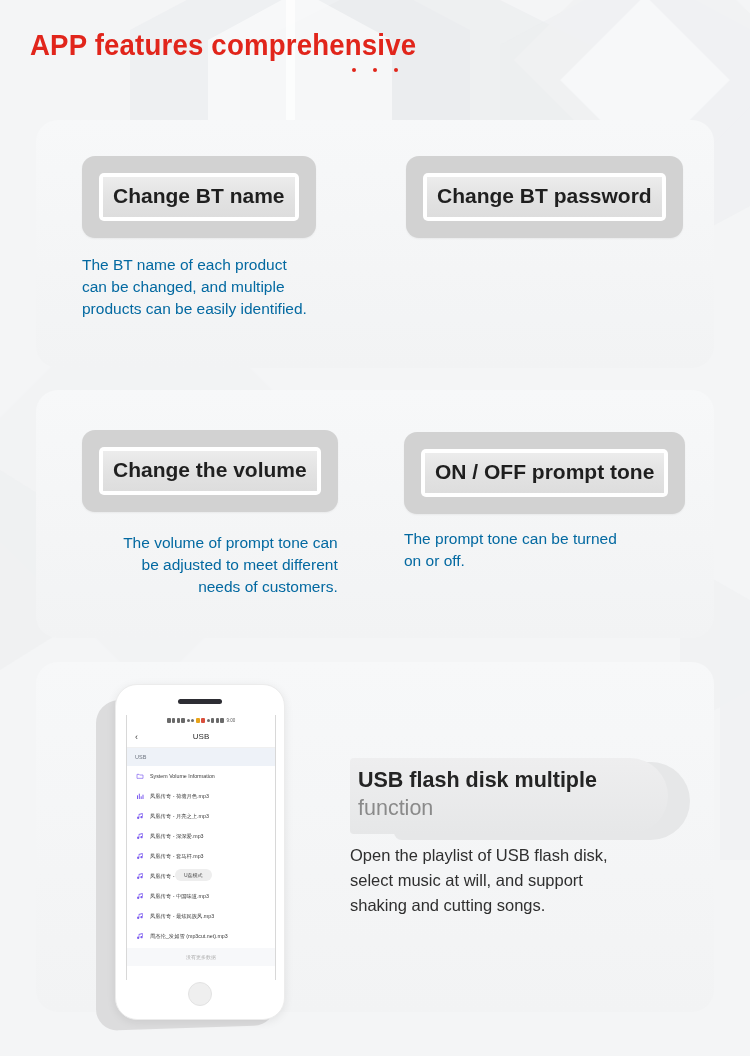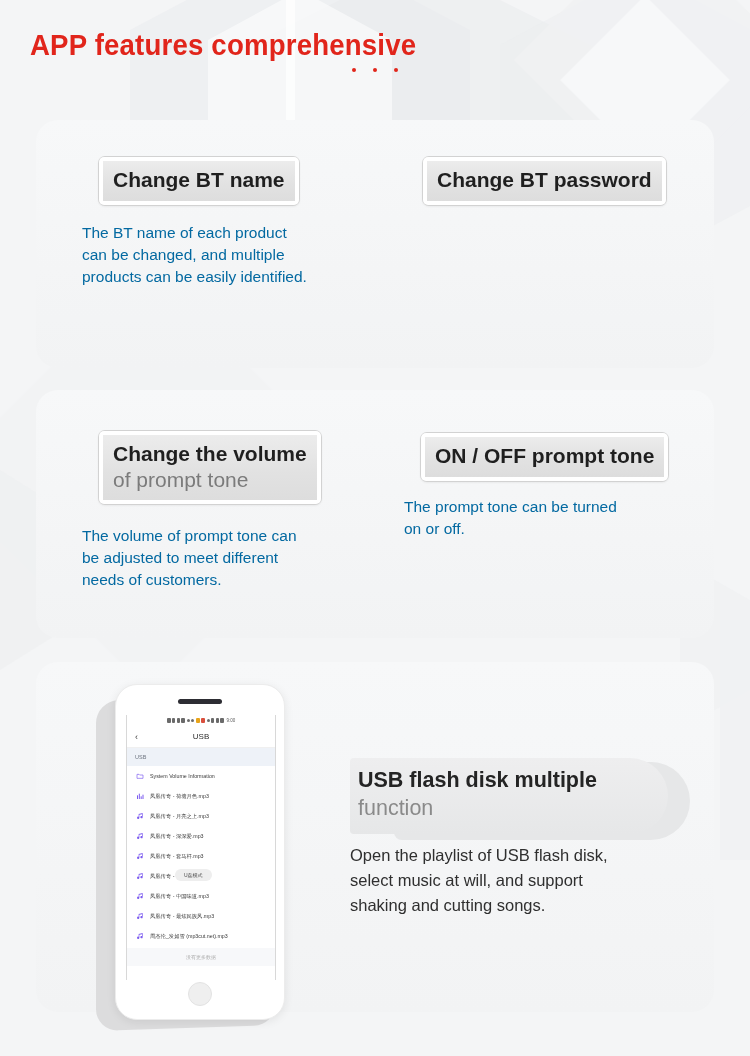--- a/index.html
+++ b/index.html
@@ -34,25 +34,24 @@
     border-radius: 22px;
   }
   #panel-1 { left: 36px; top: 120px; width: 678px; height: 248px; }
   #panel-2 { left: 36px; top: 390px; width: 678px; height: 248px; }
   #panel-3 { left: 36px; top: 662px; width: 678px; height: 350px; }
 
   
   .feature { position: absolute; z-index: 4; }
   .chip-outer {
     background: #d2d2d2;
-    border-radius: 7px;
-    padding: 1px;
+    border-radius: 13px;
+    padding: 17px;
     display: inline-block;
     box-shadow: 0 1px 2px rgba(0,0,0,.05);
-    margin-left: 16px;
   }
   .chip-white {
     background: #ffffff;
     border-radius: 5px;
     padding: 4px;
   }
   .chip-inner {
     background: linear-gradient(180deg,#ececec 0%,#e2e2e2 55%,#dddddd 100%);
     padding: 6px 10px 8px 10px;
   }
@@ -67,21 +66,21 @@
   .desc {
     font-size: 15.5px; color: #0369a1; line-height: 1.42;
     white-space: pre-line; margin-top: 16px;
   }
 
   
   #feat-1 { left: 82px; top: 156px; }
   #feat-2 { left: 406px; top: 156px; }
   #feat-3 { left: 82px; top: 430px; }
   #feat-4 { left: 404px; top: 432px; }
-  #feat-3 .desc { margin-top: 20px; }
+  #feat-3 .desc { margin-top: 20px; text-align: right; }
   #feat-4 .desc { margin-top: 14px; }
 
   
   #usb-block { position: absolute; left: 350px; top: 758px; width: 350px; z-index: 4; }
   .pill-shadow {
     position: absolute; left: 44px; top: 4px; width: 296px; height: 78px;
     background: #e6e7e8; border-radius: 8px 40px 40px 8px;
   }
   .pill {
     position: relative;
@@ -210,21 +209,20 @@
       </div>
     </div>
   </div>
 </div>
 
 <div class="feature" id="feat-3">
   <div class="chip-outer">
     <div class="chip-white">
       <div class="chip-inner">
         <div class="chip-line1">Change the volume</div>
-        <div class="chip-line2">of prompt tone</div>
       </div>
     </div>
   </div>
   <div class="desc">The volume of prompt tone can
  be adjusted to meet different
 needs of customers.</div>
 </div>
 
 <div class="feature" id="feat-4">
   <div class="chip-outer">

